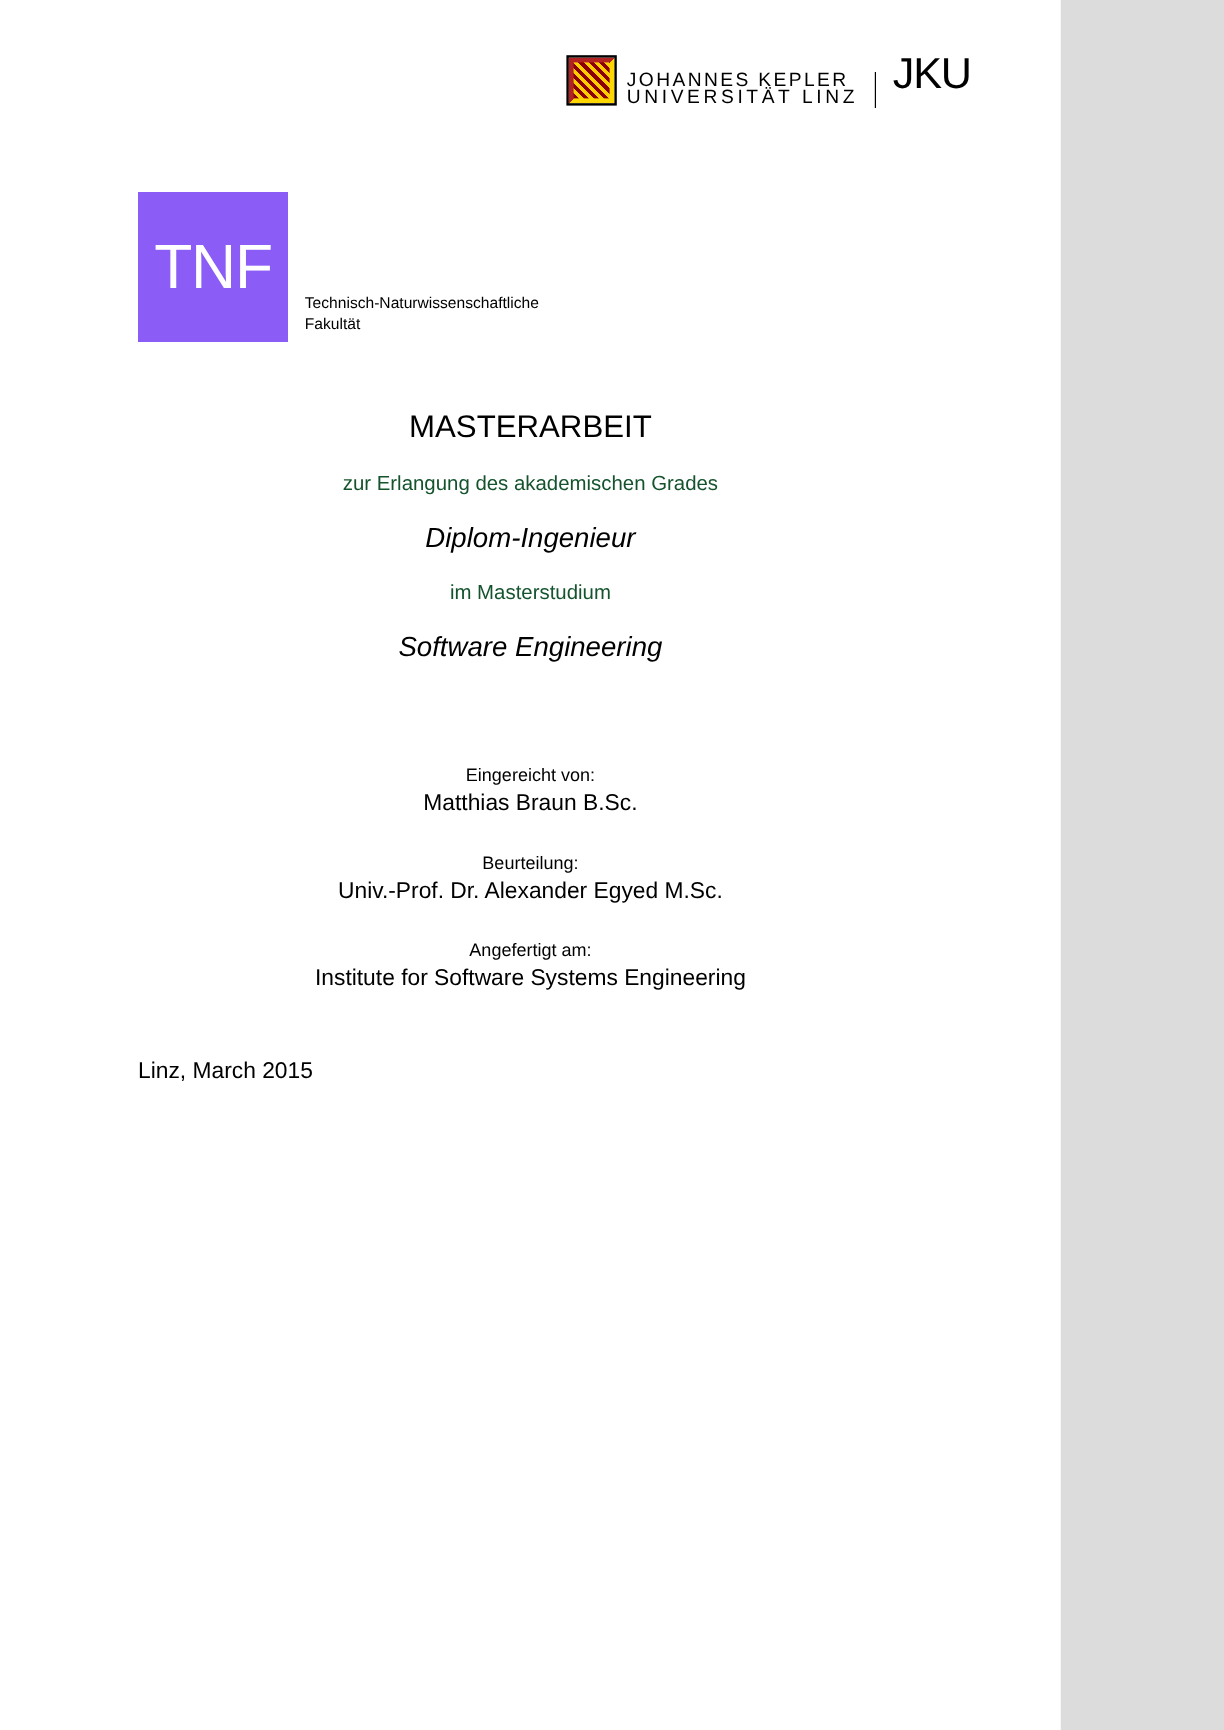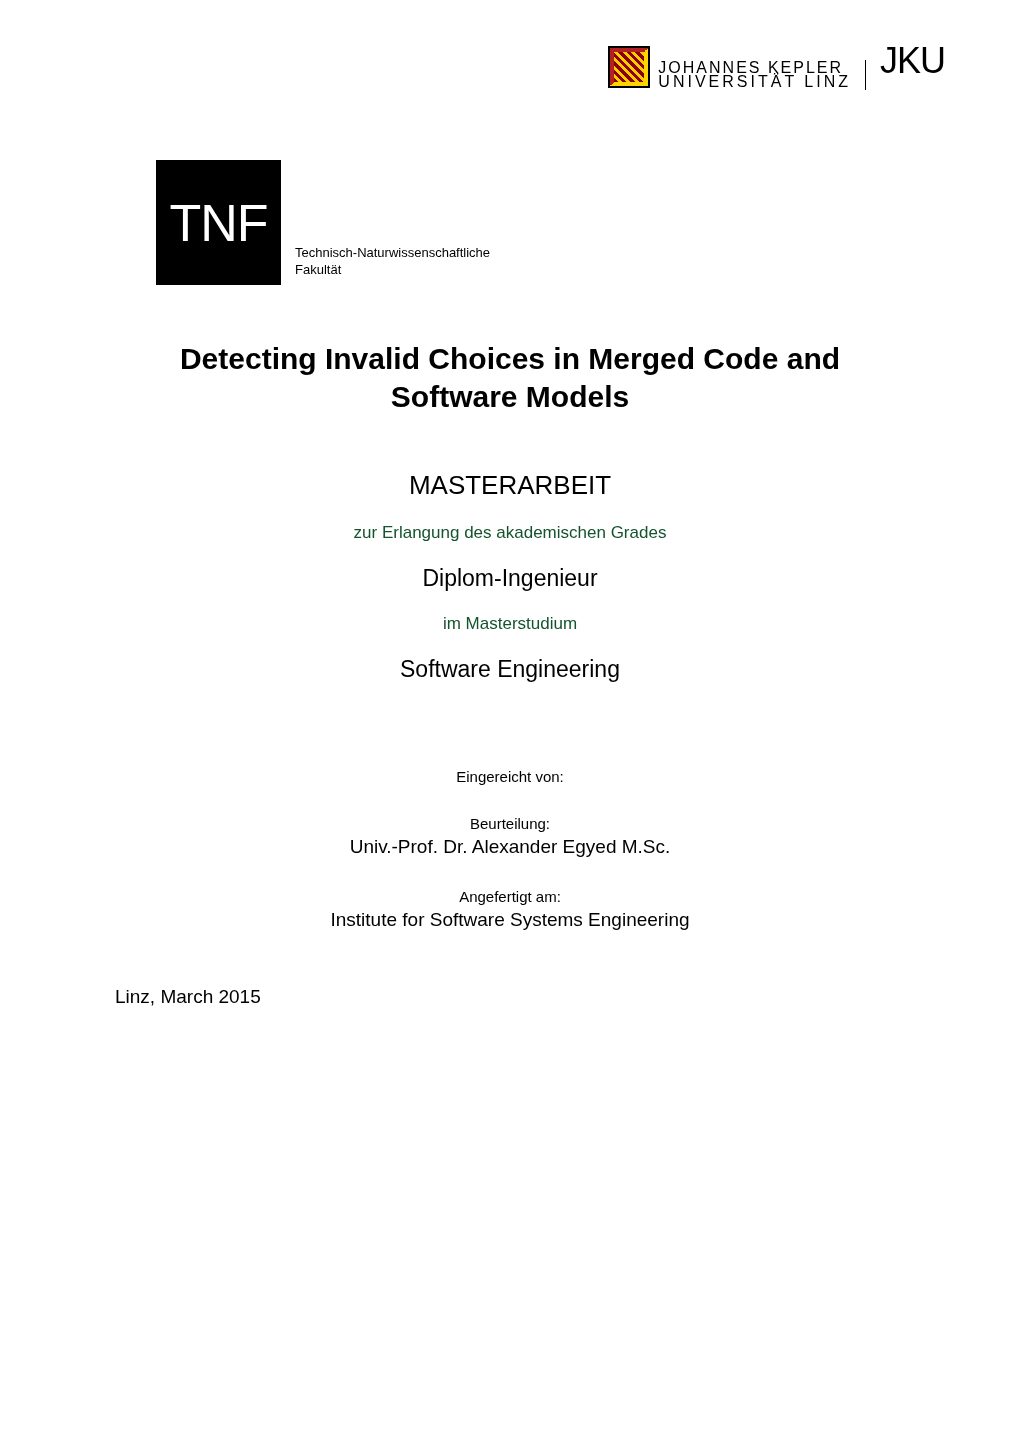--- a/index.html
+++ b/index.html
@@ -9,21 +9,21 @@
     }
     body {
       background: #dcdcdc;
       font-family: "Helvetica Neue", Helvetica, Arial, sans-serif;
       width: 1020px;
       height: 1442px;
       position: relative;
     }
     .page {
       background: #ffffff;
-      width: 1020px;
+      width: 884px;
       height: 1442px;
       position: relative;
       padding: 40px 115px 80px 115px;
     }
     .header-logo {
       position: absolute;
       top: 40px;
       right: 75px;
       display: flex;
       align-items: flex-end;
@@ -74,29 +74,28 @@
     }
     .tnf-section {
       margin-top: 120px;
       display: flex;
       align-items: flex-end;
       gap: 14px;
     }
     .tnf-box {
       width: 125px;
       height: 125px;
-      background: #000000;
+      background: #8b5cf6;
       color: #fff;
       display: flex;
       align-items: center;
       justify-content: center;
       font-size: 52px;
       font-weight: 300;
       letter-spacing: -1px;
-      margin-left: 41px;
     }
     .tnf-label {
       font-size: 13px;
       line-height: 1.3;
       color: #000;
       padding-bottom: 6px;
     }
     .title-block {
       margin-top: 55px;
       text-align: center;
@@ -116,20 +115,21 @@
     }
     .subtitle-small {
       font-size: 17px;
       color: #14532d;
       margin-top: 22px;
     }
     .subtitle-medium {
       font-size: 23px;
       color: #000;
       margin-top: 22px;
+      font-style: italic;
     }
     .details-block {
       margin-top: 85px;
       text-align: left;
     }
     .detail-group {
       margin-bottom: 30px;
       text-align: center;
     }
     .detail-label {
@@ -164,31 +164,31 @@
 
   <div class="tnf-section">
     <div class="tnf-box">TNF</div>
     <div class="tnf-label">
       <div>Technisch-Naturwissenschaftliche</div>
       <div>Fakultät</div>
     </div>
   </div>
 
   <div class="title-block">
-    <div class="main-title">Detecting Invalid Choices in Merged Code and Software Models</div>
     <div class="subtitle-large">MASTERARBEIT</div>
     <div class="subtitle-small">zur Erlangung des akademischen Grades</div>
     <div class="subtitle-medium">Diplom-Ingenieur</div>
     <div class="subtitle-small">im Masterstudium</div>
     <div class="subtitle-medium">Software Engineering</div>
   </div>
 
   <div class="details-block">
     <div class="detail-group">
       <div class="detail-label">Eingereicht von:</div>
+      <div class="detail-value">Matthias Braun B.Sc.</div>
     </div>
     <div class="detail-group">
       <div class="detail-label">Beurteilung:</div>
       <div class="detail-value">Univ.-Prof. Dr. Alexander Egyed M.Sc.</div>
     </div>
     <div class="detail-group">
       <div class="detail-label">Angefertigt am:</div>
       <div class="detail-value">Institute for Software Systems Engineering</div>
     </div>
     <div class="date-line">Linz, March 2015</div>

